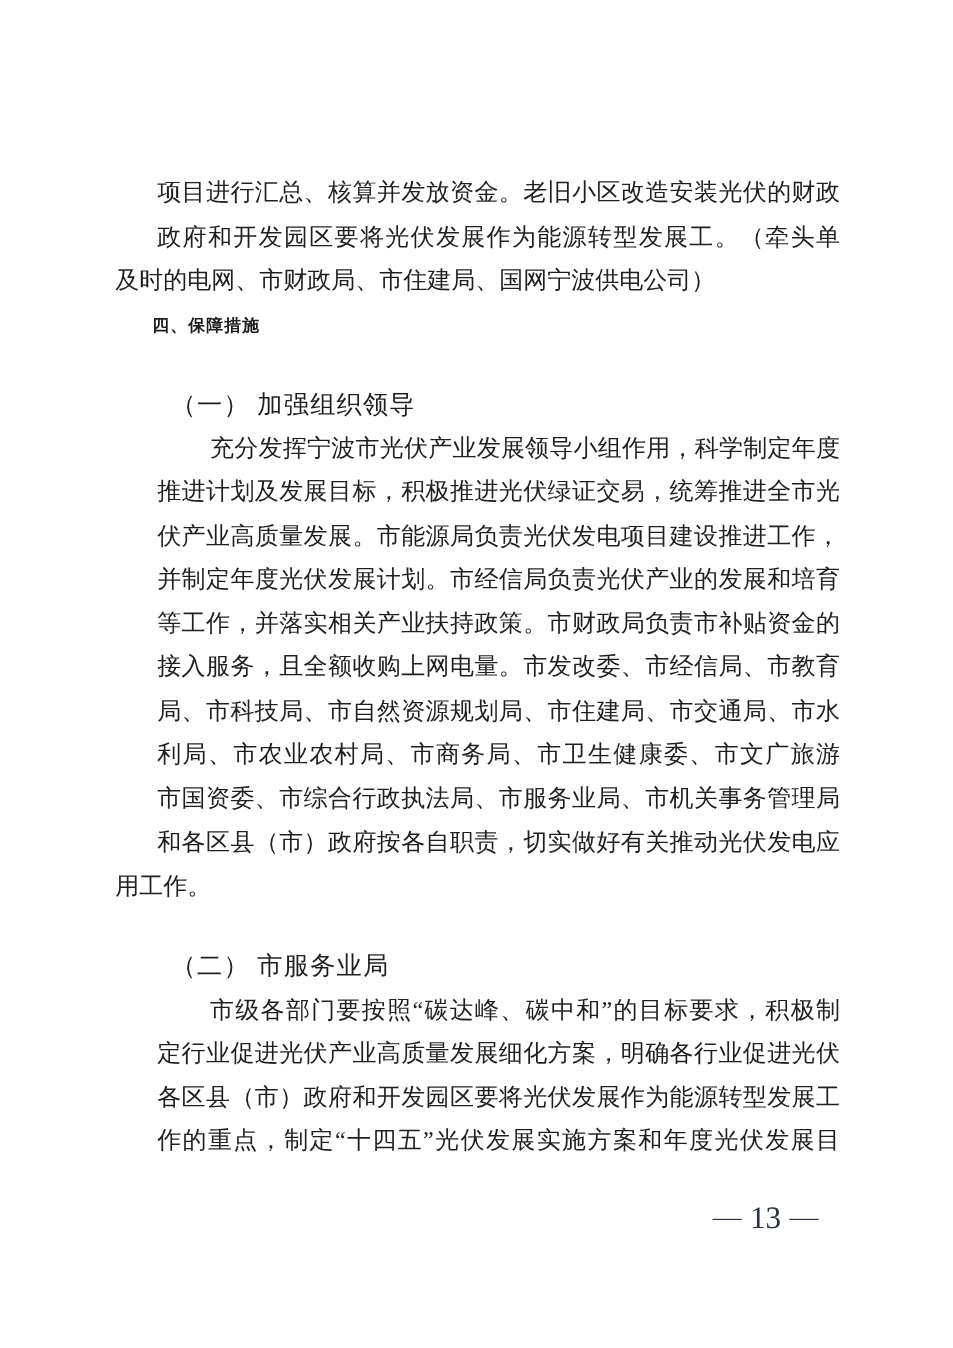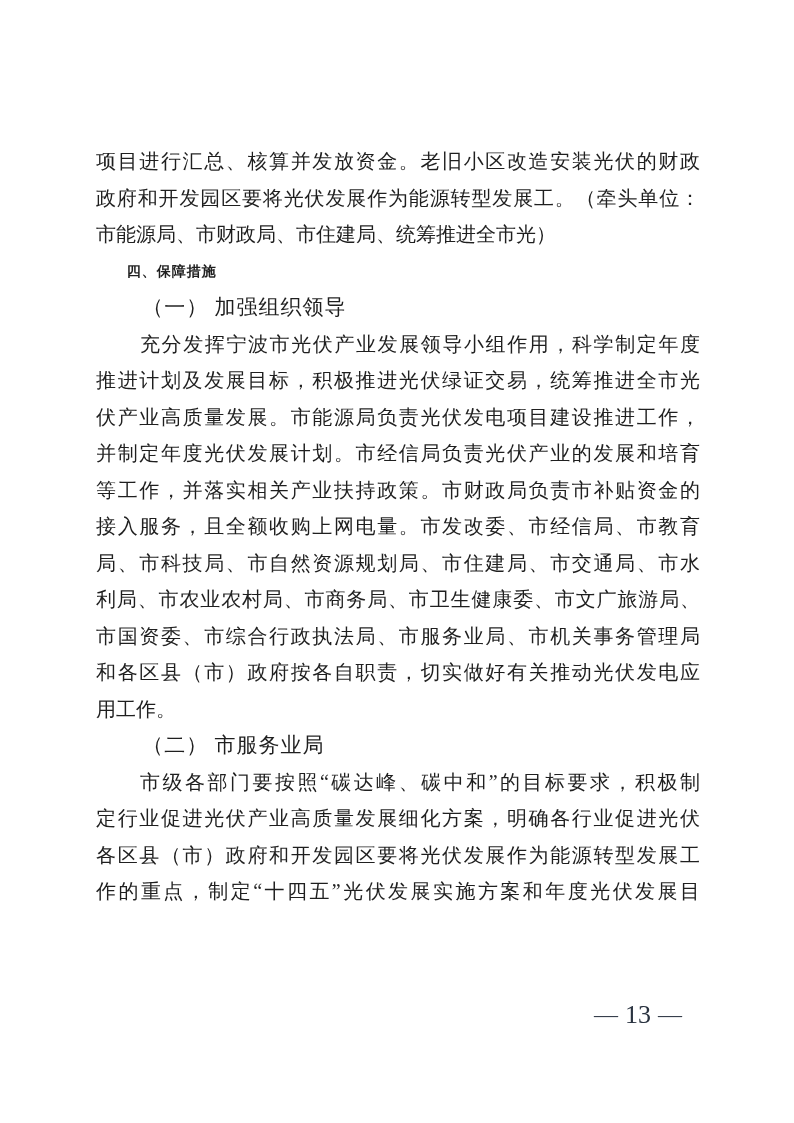--- a/index.html
+++ b/index.html
@@ -26,37 +26,39 @@
     font-size: 20px;
     line-height: 36.5px;
     height: 36.5px;
     white-space: normal;
     text-align: justify;
     text-justify: inter-character;
     overflow: hidden;
   }
   .line.fill {
     text-align-last: justify;
+    margin-left: 35px;
   }
   .line.nofill {
     text-align: left;
     text-align-last: left;
   }
   .line.indent {
     text-indent: 2.2em;
   }
   .line.heading1 {
     font-family: "Liberation Sans", "DejaVu Sans", sans-serif;
     font-weight: bold;
     font-size: 14px;
     letter-spacing: 1px;
   }
   .line.heading2 {
     font-size: 21px;
     letter-spacing: 1px;
+    margin-top: 30px;
   }
   .footer {
     position: absolute;
     top: 1000px;
     right: 114px;
     height: 30px;
     display: flex;
     align-items: center;
     gap: 9px;
     font-size: 20px;
@@ -72,21 +74,21 @@
   }
 </style>
 </head>
 <body>
 
 <div class="page">
 
   <div class="body-col" id="doc-lines">
       <div class="line fill">项目进行汇总、核算并发放资金。老旧小区改造安装光伏的财政</div>
       <div class="line fill">政府和开发园区要将光伏发展作为能源转型发展工。（牵头单位：</div>
-      <div class="line nofill">市能源局、市财政局、市住建局、统筹推进全市光）</div>
+      <div class="line nofill">及时的电网、市财政局、市住建局、国网宁波供电公司）</div>
       <div class="line heading1 indent nofill">四、保障措施</div>
       <div class="line heading2 indent nofill">（一） 加强组织领导</div>
       <div class="line indent fill">充分发挥宁波市光伏产业发展领导小组作用，科学制定年度</div>
       <div class="line fill">推进计划及发展目标，积极推进光伏绿证交易，统筹推进全市光</div>
       <div class="line fill">伏产业高质量发展。市能源局负责光伏发电项目建设推进工作，</div>
       <div class="line fill">并制定年度光伏发展计划。市经信局负责光伏产业的发展和培育</div>
       <div class="line fill">等工作，并落实相关产业扶持政策。市财政局负责市补贴资金的</div>
       <div class="line fill">接入服务，且全额收购上网电量。市发改委、市经信局、市教育</div>
       <div class="line fill">局、市科技局、市自然资源规划局、市住建局、市交通局、市水</div>
       <div class="line fill">利局、市农业农村局、市商务局、市卫生健康委、市文广旅游局、</div>

